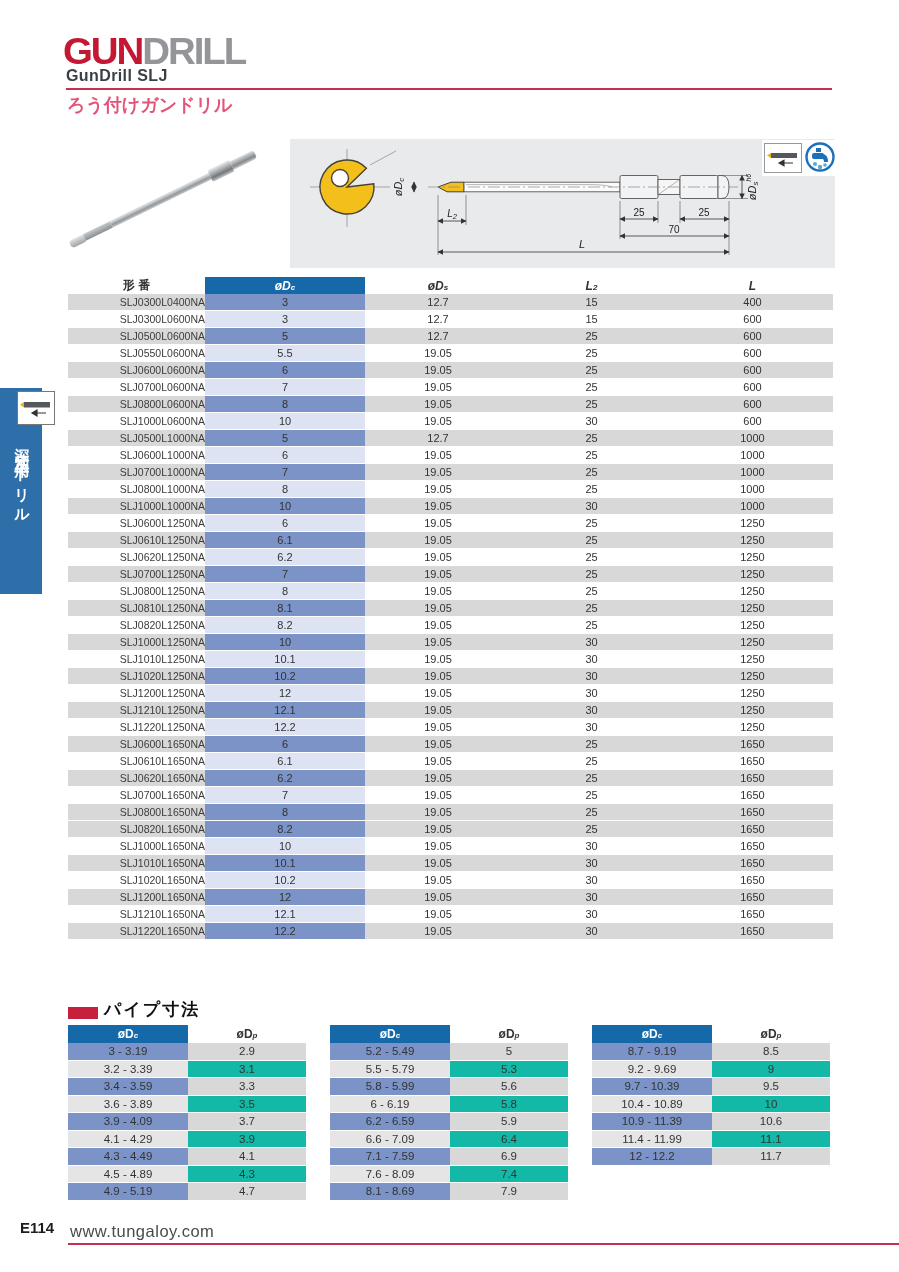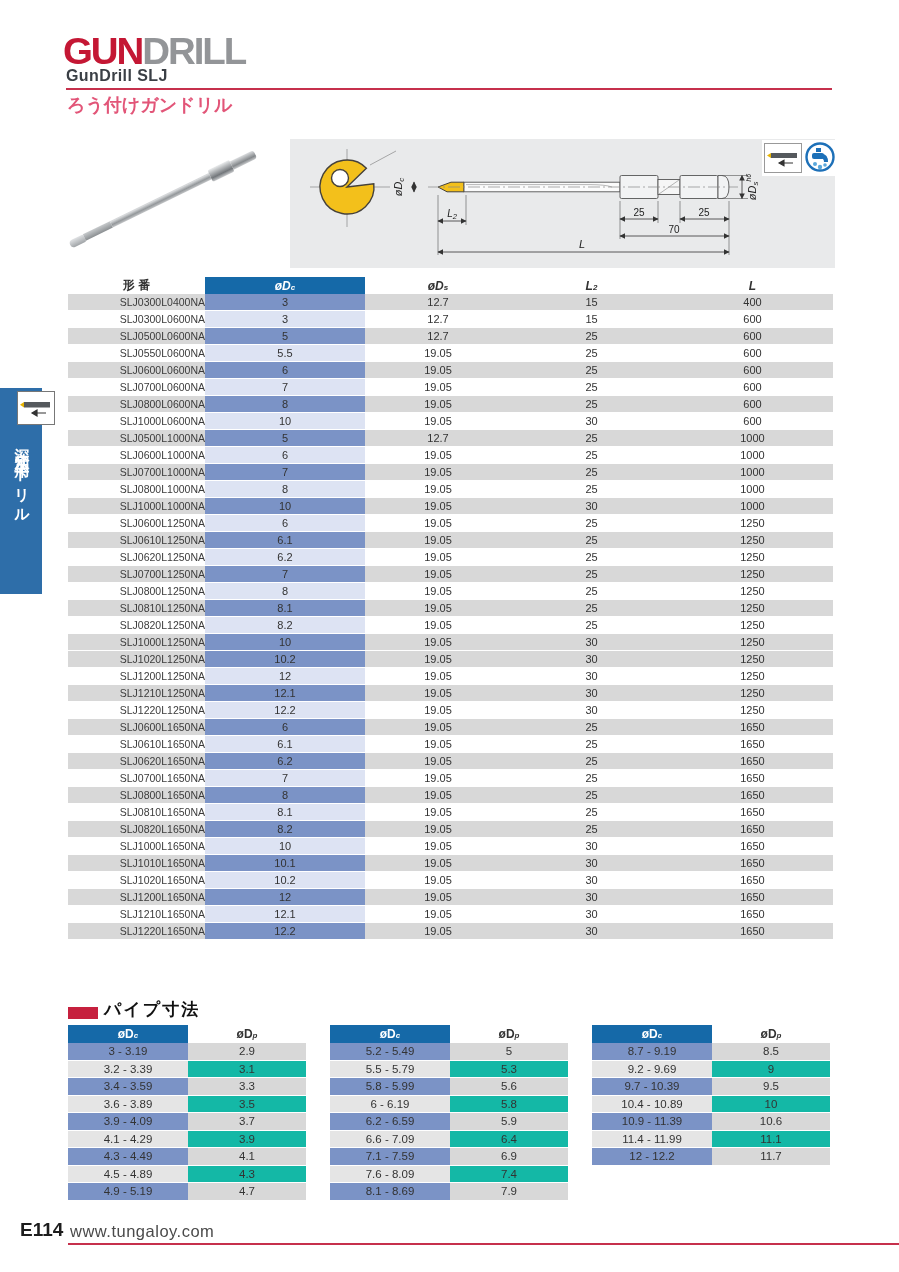--- a/index.html
+++ b/index.html
@@ -56,21 +56,21 @@
   .pipe-table th{height:18px;padding:0;text-align:center;font-size:12px;font-weight:bold;}
   .pipe-table th.h-blue{background:#1569a8;color:#fff;}
   .pipe-table td{height:15px;line-height:16.5px;padding:0;text-align:center;border-bottom:1px solid #fff;}
   .pipe-table tr.shaded td.p-dc{background:#7b93c6;}
   .pipe-table tr.plain td.p-dc{background:#e5e5e5;}
   .pipe-table tr.shaded td.p-dp{background:#d8d8d8;}
   .pipe-table tr.plain td.p-dp{background:#14b8a6;}
   .pt1{left:68px;} .pt2{left:330px;} .pt3{left:592px;}
 
   
-  .f-page{left:20px;top:1219px;font-size:19px;font-weight:bold;color:#1d1d1d;}
+  .f-page{left:20px;top:1219px;font-size:15px;font-weight:bold;color:#1d1d1d;}
   .f-url{left:70px;top:1222px;font-size:16.5px;color:#4a4a4a;letter-spacing:0.5px;}
   .f-line{left:68px;top:1243px;width:831px;height:2px;background:#c6304c;}
 </style>
 </head>
 <body>
 
 <div class="page">
 
   <div class="abs logo">
     <span class="logo-gun">GUN</span><span class="logo-drill">DRILL</span>
@@ -343,20 +343,27 @@
           <td class="c-num">25</td>
           <td class="c-num">1250</td>
         </tr>
         <tr class="shaded">
           <td class="c-name">SLJ1000L1250NA</td>
           <td class="c-dc">10</td>
           <td class="c-num">19.05</td>
           <td class="c-num">30</td>
           <td class="c-num">1250</td>
         </tr>
+        <tr class="plain">
+          <td class="c-name">SLJ1010L1250NA</td>
+          <td class="c-dc">10.1</td>
+          <td class="c-num">19.05</td>
+          <td class="c-num">30</td>
+          <td class="c-num">1250</td>
+        </tr>
         <tr class="shaded">
           <td class="c-name">SLJ1020L1250NA</td>
           <td class="c-dc">10.2</td>
           <td class="c-num">19.05</td>
           <td class="c-num">30</td>
           <td class="c-num">1250</td>
         </tr>
         <tr class="plain">
           <td class="c-name">SLJ1200L1250NA</td>
           <td class="c-dc">12</td>
@@ -402,27 +409,20 @@
         <tr class="plain">
           <td class="c-name">SLJ0700L1650NA</td>
           <td class="c-dc">7</td>
           <td class="c-num">19.05</td>
           <td class="c-num">25</td>
           <td class="c-num">1650</td>
         </tr>
         <tr class="shaded">
           <td class="c-name">SLJ0800L1650NA</td>
           <td class="c-dc">8</td>
-          <td class="c-num">19.05</td>
-          <td class="c-num">25</td>
-          <td class="c-num">1650</td>
-        </tr>
-        <tr class="plain">
-          <td class="c-name">SLJ0810L1650NA</td>
-          <td class="c-dc">8.1</td>
           <td class="c-num">19.05</td>
           <td class="c-num">25</td>
           <td class="c-num">1650</td>
         </tr>
         <tr class="shaded">
           <td class="c-name">SLJ0820L1650NA</td>
           <td class="c-dc">8.2</td>
           <td class="c-num">19.05</td>
           <td class="c-num">25</td>
           <td class="c-num">1650</td>

